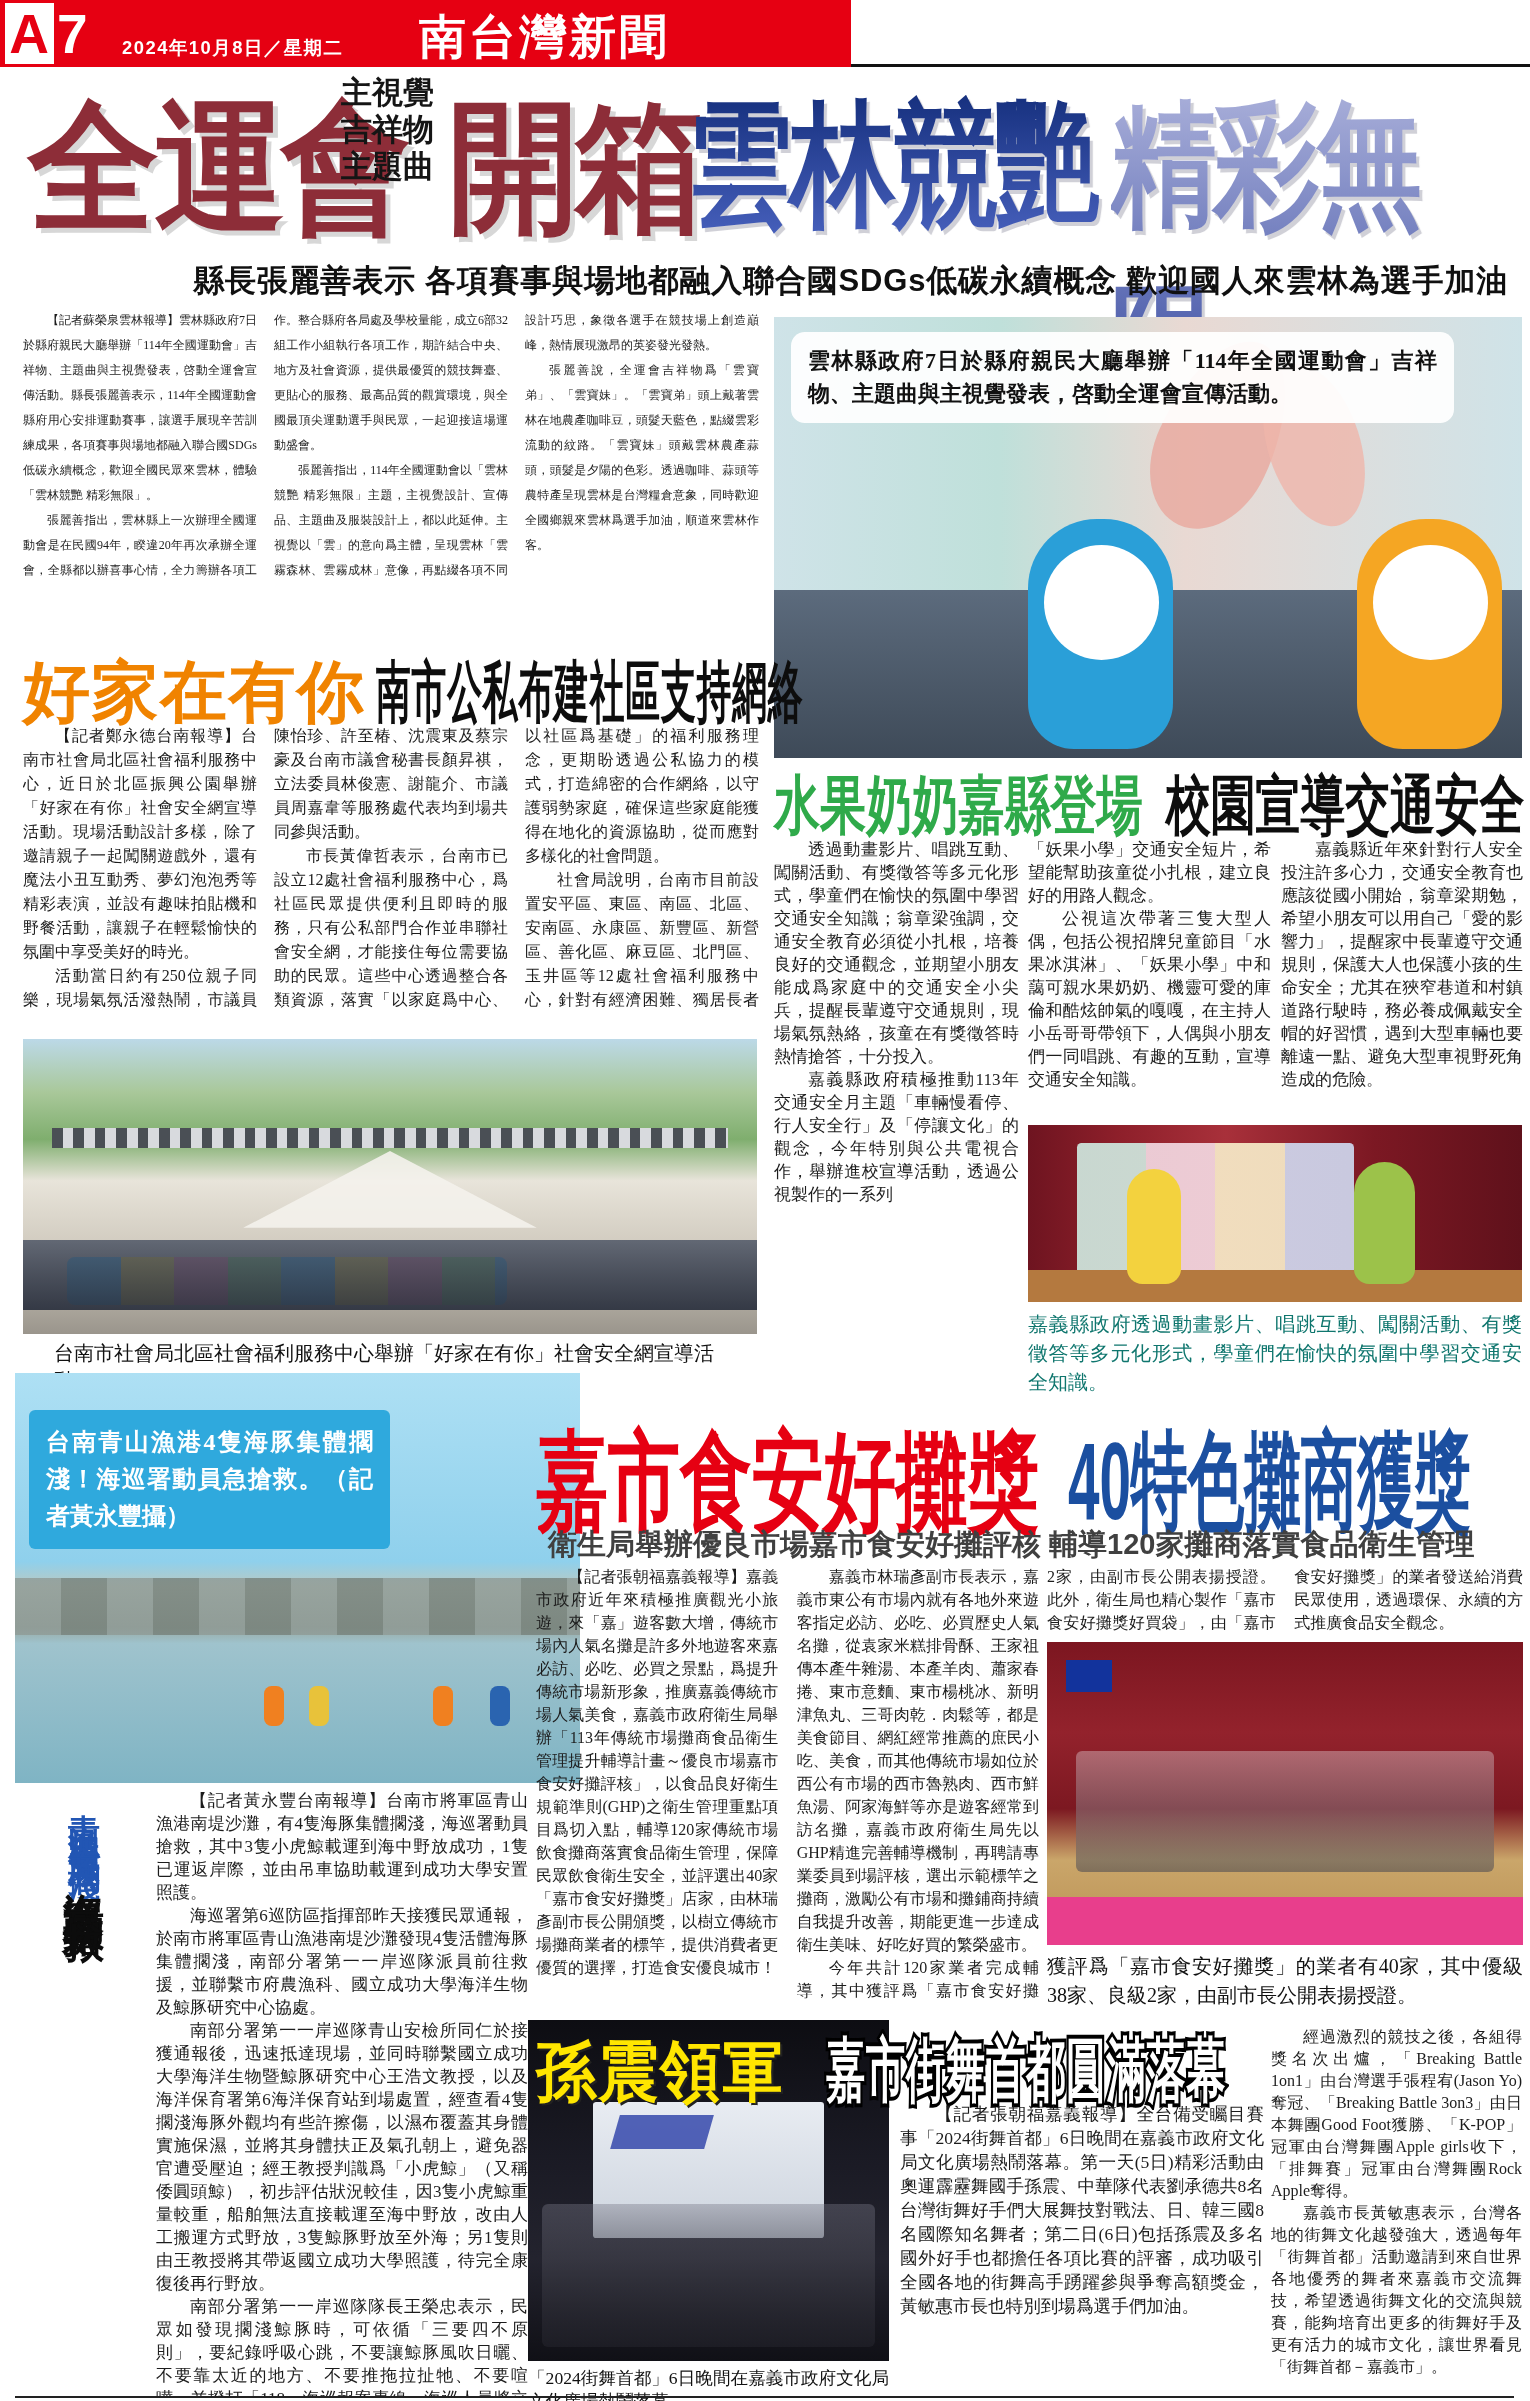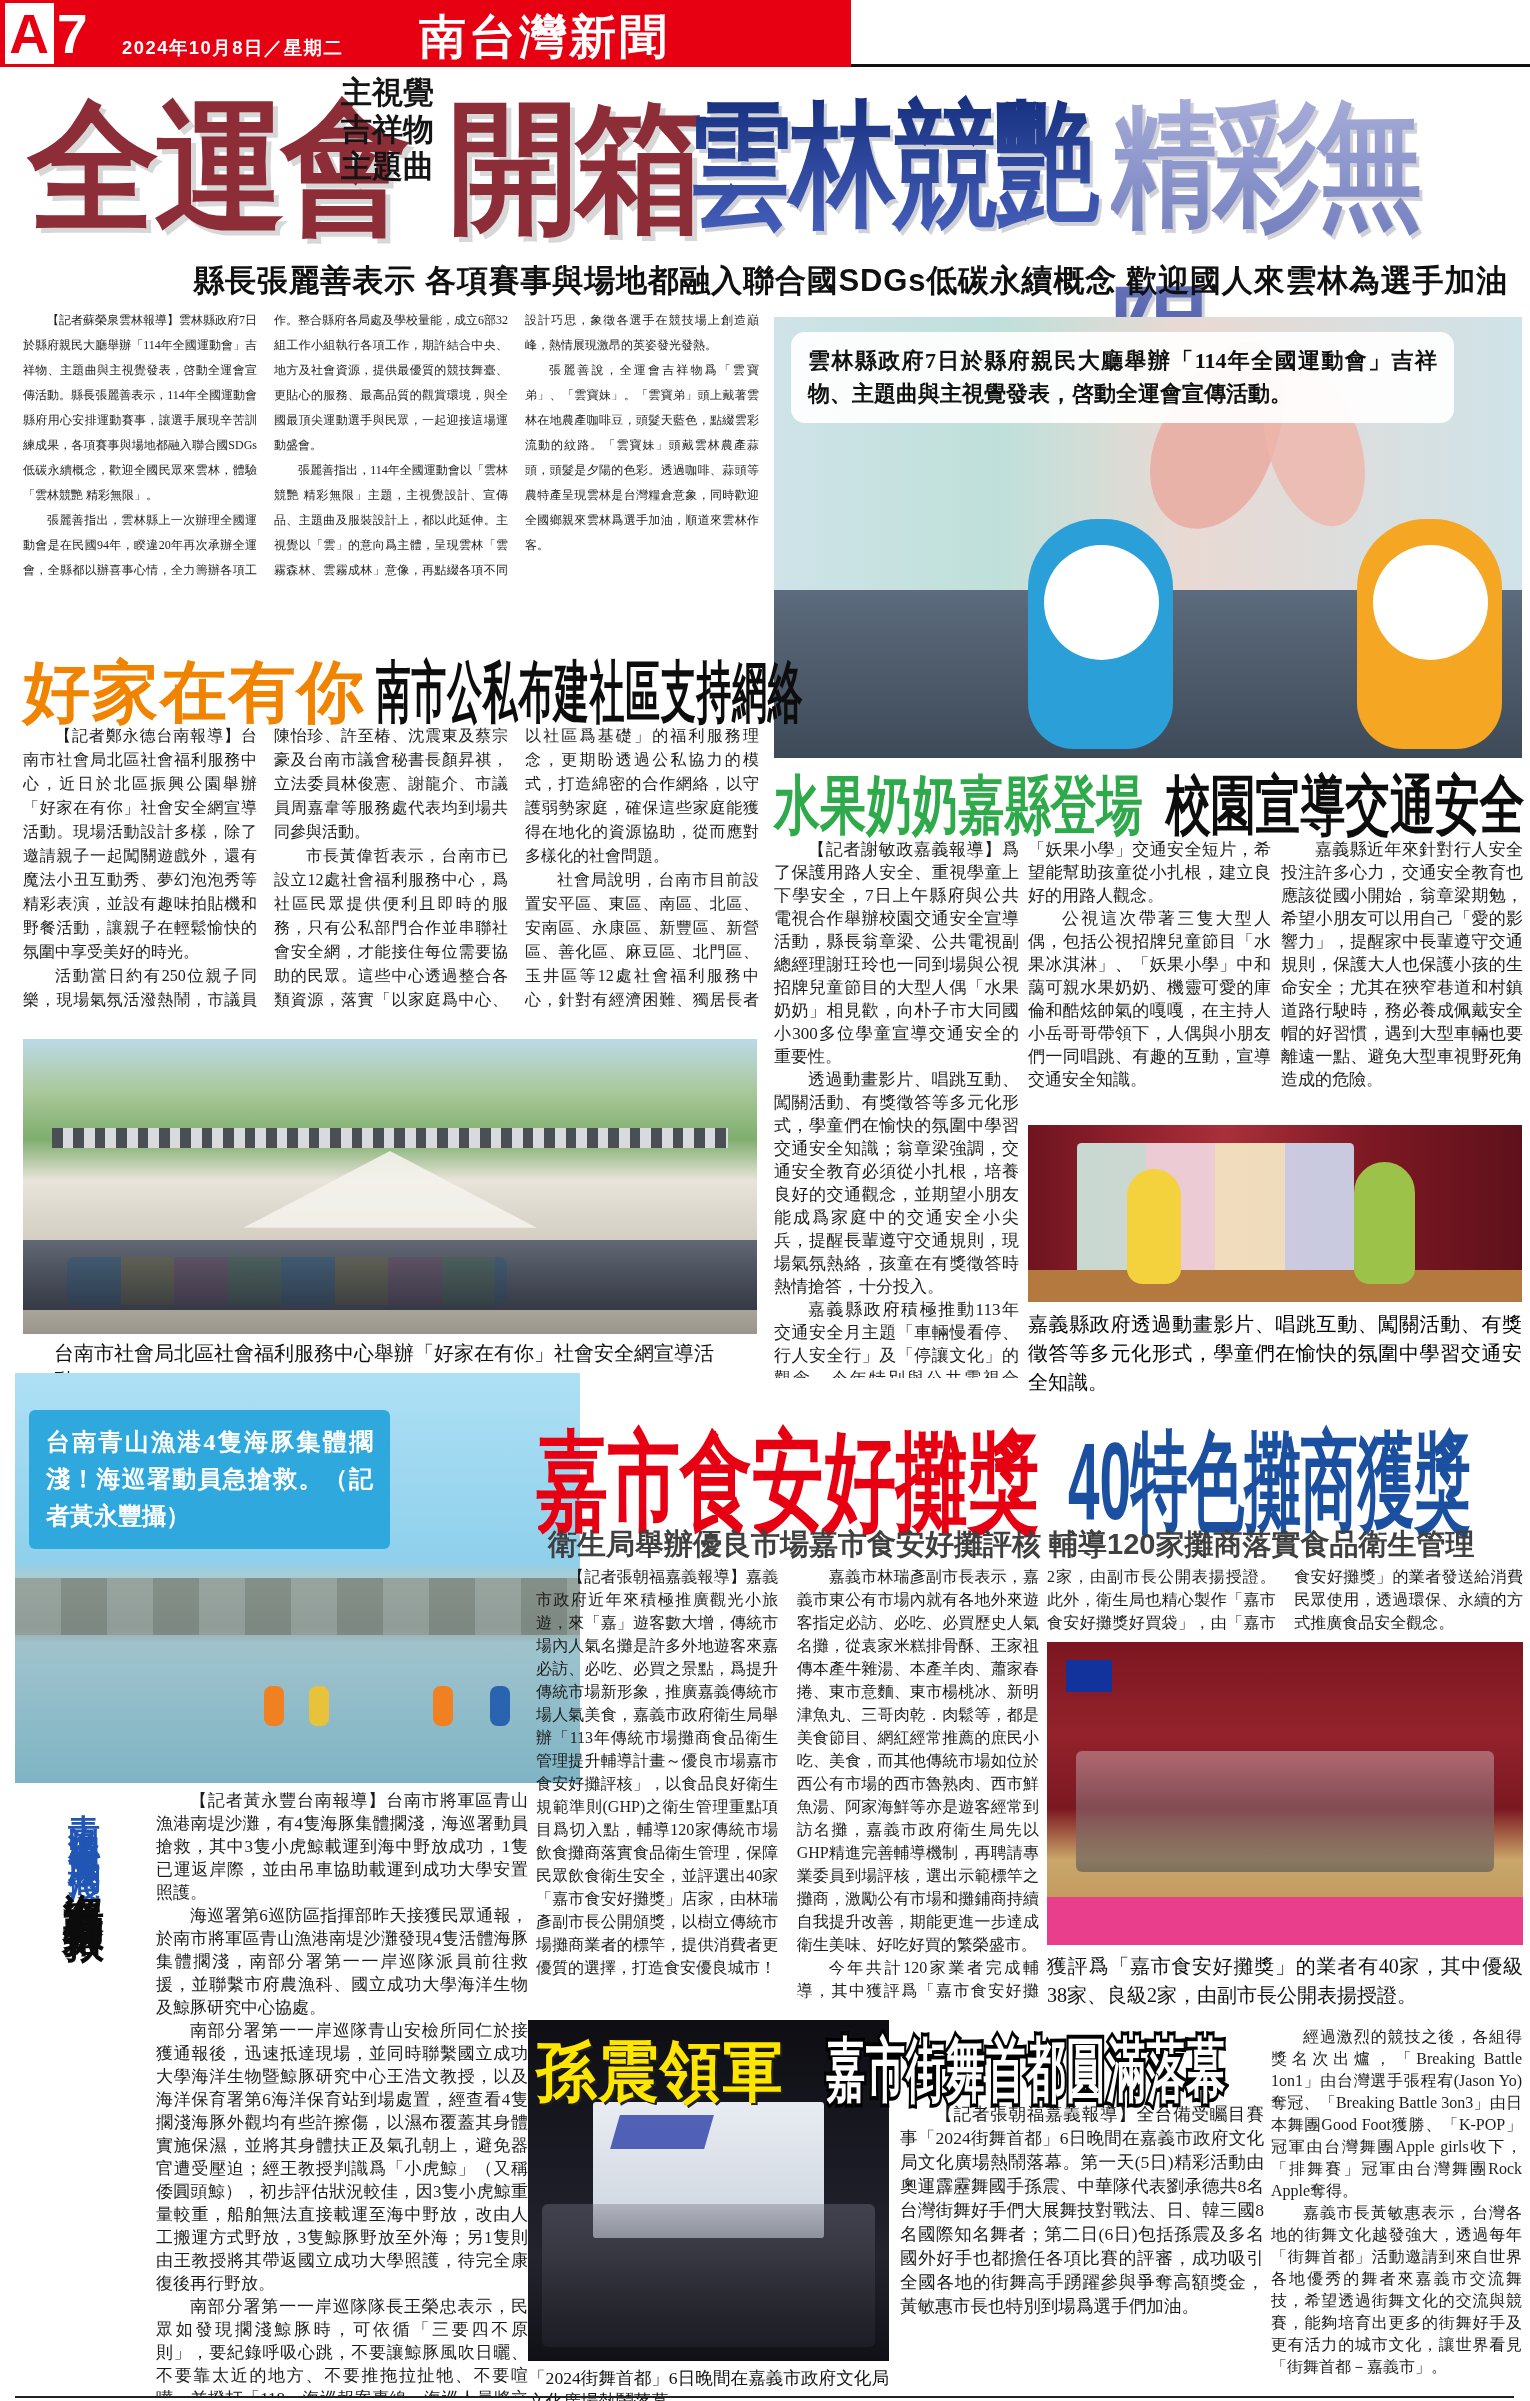--- a/index.html
+++ b/index.html
@@ -64,21 +64,21 @@
   .h3b { left:1166px; top:762px; font-size:64px; font-weight:bold; color:#0d0d0d; transform:scaleX(.70); transform-origin:left top; white-space:nowrap; }
   .art3col { font-size:17px; line-height:23px; }
   .art3c1 { left:774px; top:838px; width:245px; height:540px; }
   .art3c2 { left:1028px; top:838px; width:243px; height:274px; }
   .art3c3 { left:1281px; top:838px; width:242px; height:274px; }
   .traffic-photo { left:1028px; top:1125px; width:494px; height:177px; background:linear-gradient(90deg,#6e1420 0%,#8d1f2a 18%,#a8303a 40%,#7c1823 70%,#5f111b 100%); }
   .traffic-photo .screen { position:absolute; left:10%; top:10%; width:56%; height:74%; background:linear-gradient(90deg,#cfe8df 0 25%,#f3d9e2 25% 50%,#f7ecc9 50% 75%,#cfd8ef 75% 100%); border-radius:4.6px; opacity:.92; }
   .traffic-photo .floor { position:absolute; left:0; bottom:0; width:100%; height:18%; background:#b4793f; }
   .traffic-photo .mascot-y { position:absolute; left:20%; bottom:10%; width:54px; height:115px; background:#f3d23e; border-radius:27px 27px 15.3px 15.3px; }
   .traffic-photo .mascot-g { position:absolute; left:66%; bottom:10%; width:61px; height:122px; background:#9cc24a; border-radius:31px 31px 15.3px 15.3px; }
-  .art3-cap { left:1028px; top:1310px; width:494px; font-size:20px; line-height:29px; color:#000000; text-align:justify; }
+  .art3-cap { left:1028px; top:1310px; width:494px; font-size:20px; line-height:29px; color:#0f766e; text-align:justify; }
 
   
   .dolphin-photo { left:15.3px; top:1373px; width:565px; height:410px; background:linear-gradient(180deg,#aee0f4 0%,#8fd0ec 46%,#b9c9c2 52%,#97a8a2 62%,#9fc3cd 66%,#7fb4c4 100%); }
   .dolphin-photo .blocks { position:absolute; left:0; top:50%; width:100%; height:14%; background:repeating-linear-gradient(90deg,#8f9a95 0 46px,#768079 46px 92px); opacity:.8; }
   .dolphin-photo .r1,.dolphin-photo .r2,.dolphin-photo .r3,.dolphin-photo .r4 { position:absolute; width:20px; height:40px; background:#f08020; border-radius:7.7px; bottom:14%; }
   .dolphin-photo .r1{ left:44%; } .dolphin-photo .r2{ left:52%; background:#e8c23a; } .dolphin-photo .r3{ left:74%; } .dolphin-photo .r4{ left:84%; background:#2a64b0; }
   .dolphin-capbox { position:absolute; left:13.8px; top:37px; width:361px; background:#2fa9dd; border-radius:6.1px; padding:13.8px 17px; color:#ffffff; font-size:24px; line-height:1.55; font-weight:bold; text-align:justify; }
   .vhead { left:20px; top:1789px; width:129px; height:609px; display:flex; flex-direction:column; align-items:center; }
   .vhead .v1 { writing-mode:vertical-rl; font-size:32px; font-weight:bold; color:#2256b4; letter-spacing:6.1px; }
   .vhead .v2 { writing-mode:vertical-rl; font-size:41px; font-weight:bold; color:#0c0c0c; letter-spacing:4.6px; margin-top:10.7px; }
@@ -175,21 +175,20 @@
     <div class="truss"></div>
     <div class="tent"></div>
     <div class="signs"></div>
     <div class="crowdline"></div>
   </div>
   <div class="abs art2-cap">台南市社會局北區社會福利服務中心舉辦「好家在有你」社會安全網宣導活動。</div>
 
   <div class="abs h3a sans">水果奶奶嘉縣登場</div>
   <div class="abs h3b sans">校園宣導交通安全</div>
   <div class="abs art3col art3c1 bodytxt">
-    <p>【記者謝敏政嘉義報導】爲了保護用路人安全、重視學童上下學安全，7日上午縣府與公共電視合作舉辦校園交通安全宣導活動，縣長翁章梁、公共電視副總經理謝玨玲也一同到場與公視招牌兒童節目的大型人偶「水果奶奶」相見歡，向朴子市大同國小300多位學童宣導交通安全的重要性。</p>
     <p>透過動畫影片、唱跳互動、闖關活動、有獎徵答等多元化形式，學童們在愉快的氛圍中學習交通安全知識；翁章梁強調，交通安全教育必須從小扎根，培養良好的交通觀念，並期望小朋友能成爲家庭中的交通安全小尖兵，提醒長輩遵守交通規則，現場氣氛熱絡，孩童在有獎徵答時熱情搶答，十分投入。</p>
     <p>嘉義縣政府積極推動113年交通安全月主題「車輛慢看停、行人安全行」及「停讓文化」的觀念，今年特別與公共電視合作，舉辦進校宣導活動，透過公視製作的一系列</p>
   </div>
   <div class="abs art3col art3c3 bodytxt">
     <p>嘉義縣近年來針對行人安全投注許多心力，交通安全教育也應該從國小開始，翁章梁期勉，希望小朋友可以用自己「愛的影響力」，提醒家中長輩遵守交通規則，保護大人也保護小孩的生命安全；尤其在狹窄巷道和村鎮道路行駛時，務必養成佩戴安全帽的好習慣，遇到大型車輛也要離遠一點、避免大型車視野死角造成的危險。</p>
   </div>
   <div class="abs art3col art3c2 bodytxt">
     <p style="text-indent:0;">「妖果小學」交通安全短片，希望能幫助孩童從小扎根，建立良好的用路人觀念。</p>
     <p>公視這次帶著三隻大型人偶，包括公視招牌兒童節目「水果冰淇淋」、「妖果小學」中和藹可親水果奶奶、機靈可愛的庫倫和酷炫帥氣的嘎嘎，在主持人小岳哥哥帶領下，人偶與小朋友們一同唱跳、有趣的互動，宣導交通安全知識。</p>
   </div>

